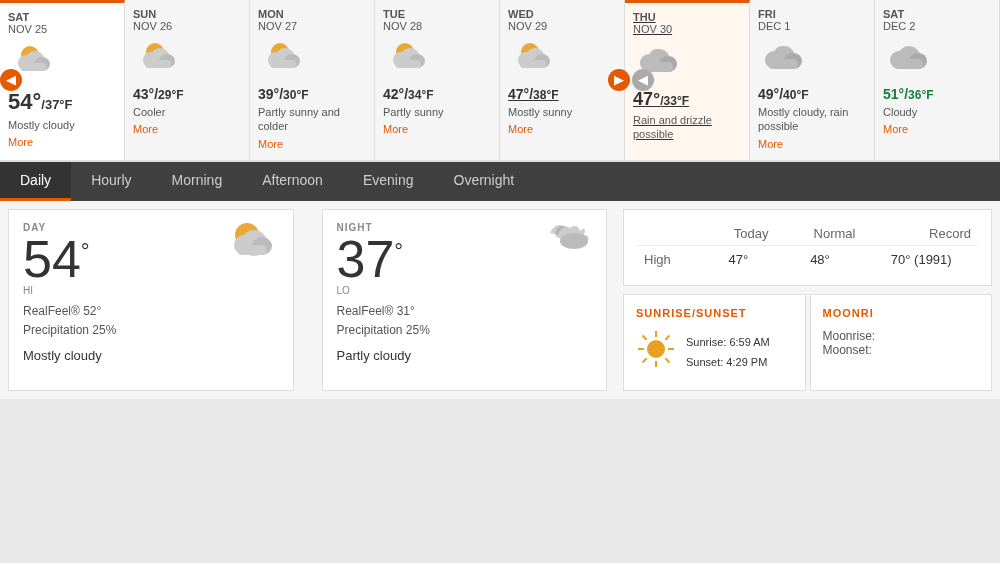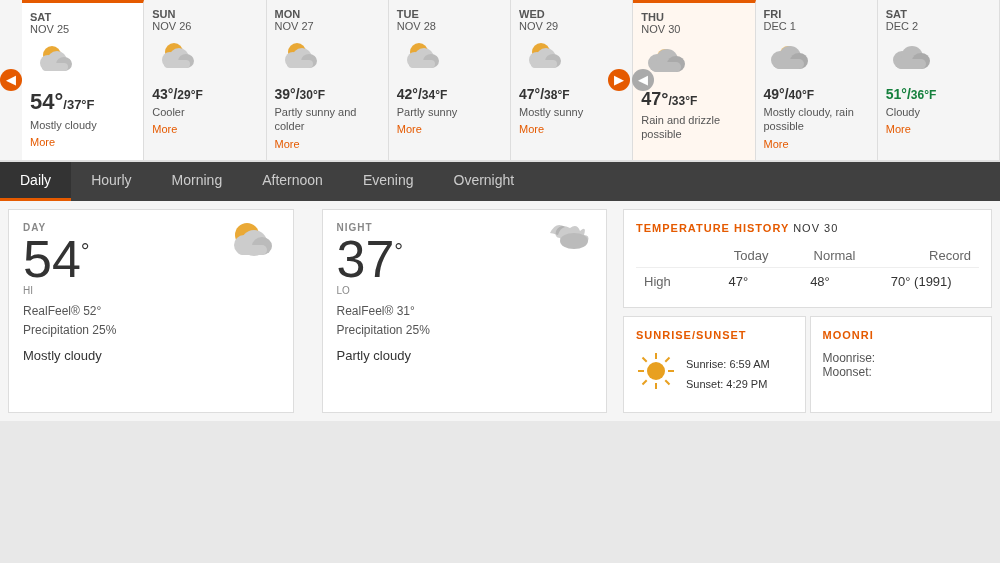--- a/index.html
+++ b/index.html
@@ -213,41 +213,42 @@
     .sunrise-times {
       font-size: 11px;
       color: #333;
       line-height: 1.8;
     }
 
     
     .forecast-day.highlighted {
       background: #fff7f0;
       border-top: 3px solid #e55a00;
+      text-decoration: underline;
     }
 
     
     .arrow-pair {
       display: flex;
       align-items: center;
       justify-content: center;
       gap: 2px;
       position: absolute;
       top: 50%;
       left: 608px;
       transform: translateY(-50%);
     }
   </style>
 </head>
 <body>
 
 <div class="forecast-bar">
   <button class="nav-arrow left">◀</button>
 
-  <div id="forecast-days" style="display:flex; flex:1; padding-left:22px;">
+  <div id="forecast-days" style="display:flex; flex:1; ">
       <div class="forecast-day active">
     <div class="day-label">SAT</div>
     <div class="date-label">NOV 25</div>
     <span class="weather-icon"><svg width="48" height="38" viewBox="0 0 48 38">
       <circle cx="22" cy="16" r="9" fill="#e8a020" opacity="0.9"></circle>
       <circle cx="18" cy="24" r="8" fill="#ccc"></circle>
       <circle cx="27" cy="22" r="10" fill="#ccc"></circle>
       <ellipse cx="34" cy="25" rx="8" ry="7" fill="#bbb"></ellipse>
       <rect x="12" y="24" width="26" height="8" rx="4" fill="#ccc"></rect>
     </svg></span>
@@ -300,21 +301,21 @@
       <div class="forecast-day">
     <div class="day-label">WED</div>
     <div class="date-label">NOV 29</div>
     <span class="weather-icon"><svg width="48" height="38" viewBox="0 0 48 38">
       <circle cx="22" cy="16" r="9" fill="#e8a020" opacity="0.9"></circle>
       <circle cx="18" cy="24" r="8" fill="#ccc"></circle>
       <circle cx="27" cy="22" r="10" fill="#ccc"></circle>
       <ellipse cx="34" cy="25" rx="8" ry="7" fill="#bbb"></ellipse>
       <rect x="12" y="24" width="26" height="8" rx="4" fill="#ccc"></rect>
     </svg></span>
-    <div style="font-size:14px;font-weight:bold;color:#333;">47°/<span style="font-size:12px;">38°F</span></div>
+    <div style="font-size:14px;font-weight:bold;color:#333;text-decoration:underline;">47°/<span style="font-size:12px;">38°F</span></div>
     <div class="desc">Mostly sunny</div>
     <a class="more-link">More</a>
   </div>
       <div class="forecast-day highlighted">
     <div class="day-label">THU</div>
     <div class="date-label">NOV 30</div>
     <span class="weather-icon"><svg width="48" height="38" viewBox="0 0 48 38">
       <circle cx="24" cy="18" r="8" fill="#e8a020" opacity="0.6"></circle>
       <circle cx="16" cy="24" r="9" fill="#bbb"></circle>
       <circle cx="26" cy="21" r="11" fill="#bbb"></circle>
@@ -424,24 +425,20 @@
         <div>RealFeel® 31°</div>
         <div>Precipitation 25%</div>
       </div>
       <div class="card-condition">Partly cloudy</div>
     </div>
   </div>
 
   <div class="right-panel">
 
     <div class="right-section">
-      <div class="section-title">
-        <span>TEMPERATURE HISTORY</span>
-        <span class="subtitle"> <span>NOV 30</span></span>
-      </div>
       <table class="temp-table">
         <thead>
           <tr>
             <th></th>
             <th>Today</th>
             <th>Normal</th>
             <th>Record</th>
           </tr>
         </thead>
         <tbody id="temp-history-body">

